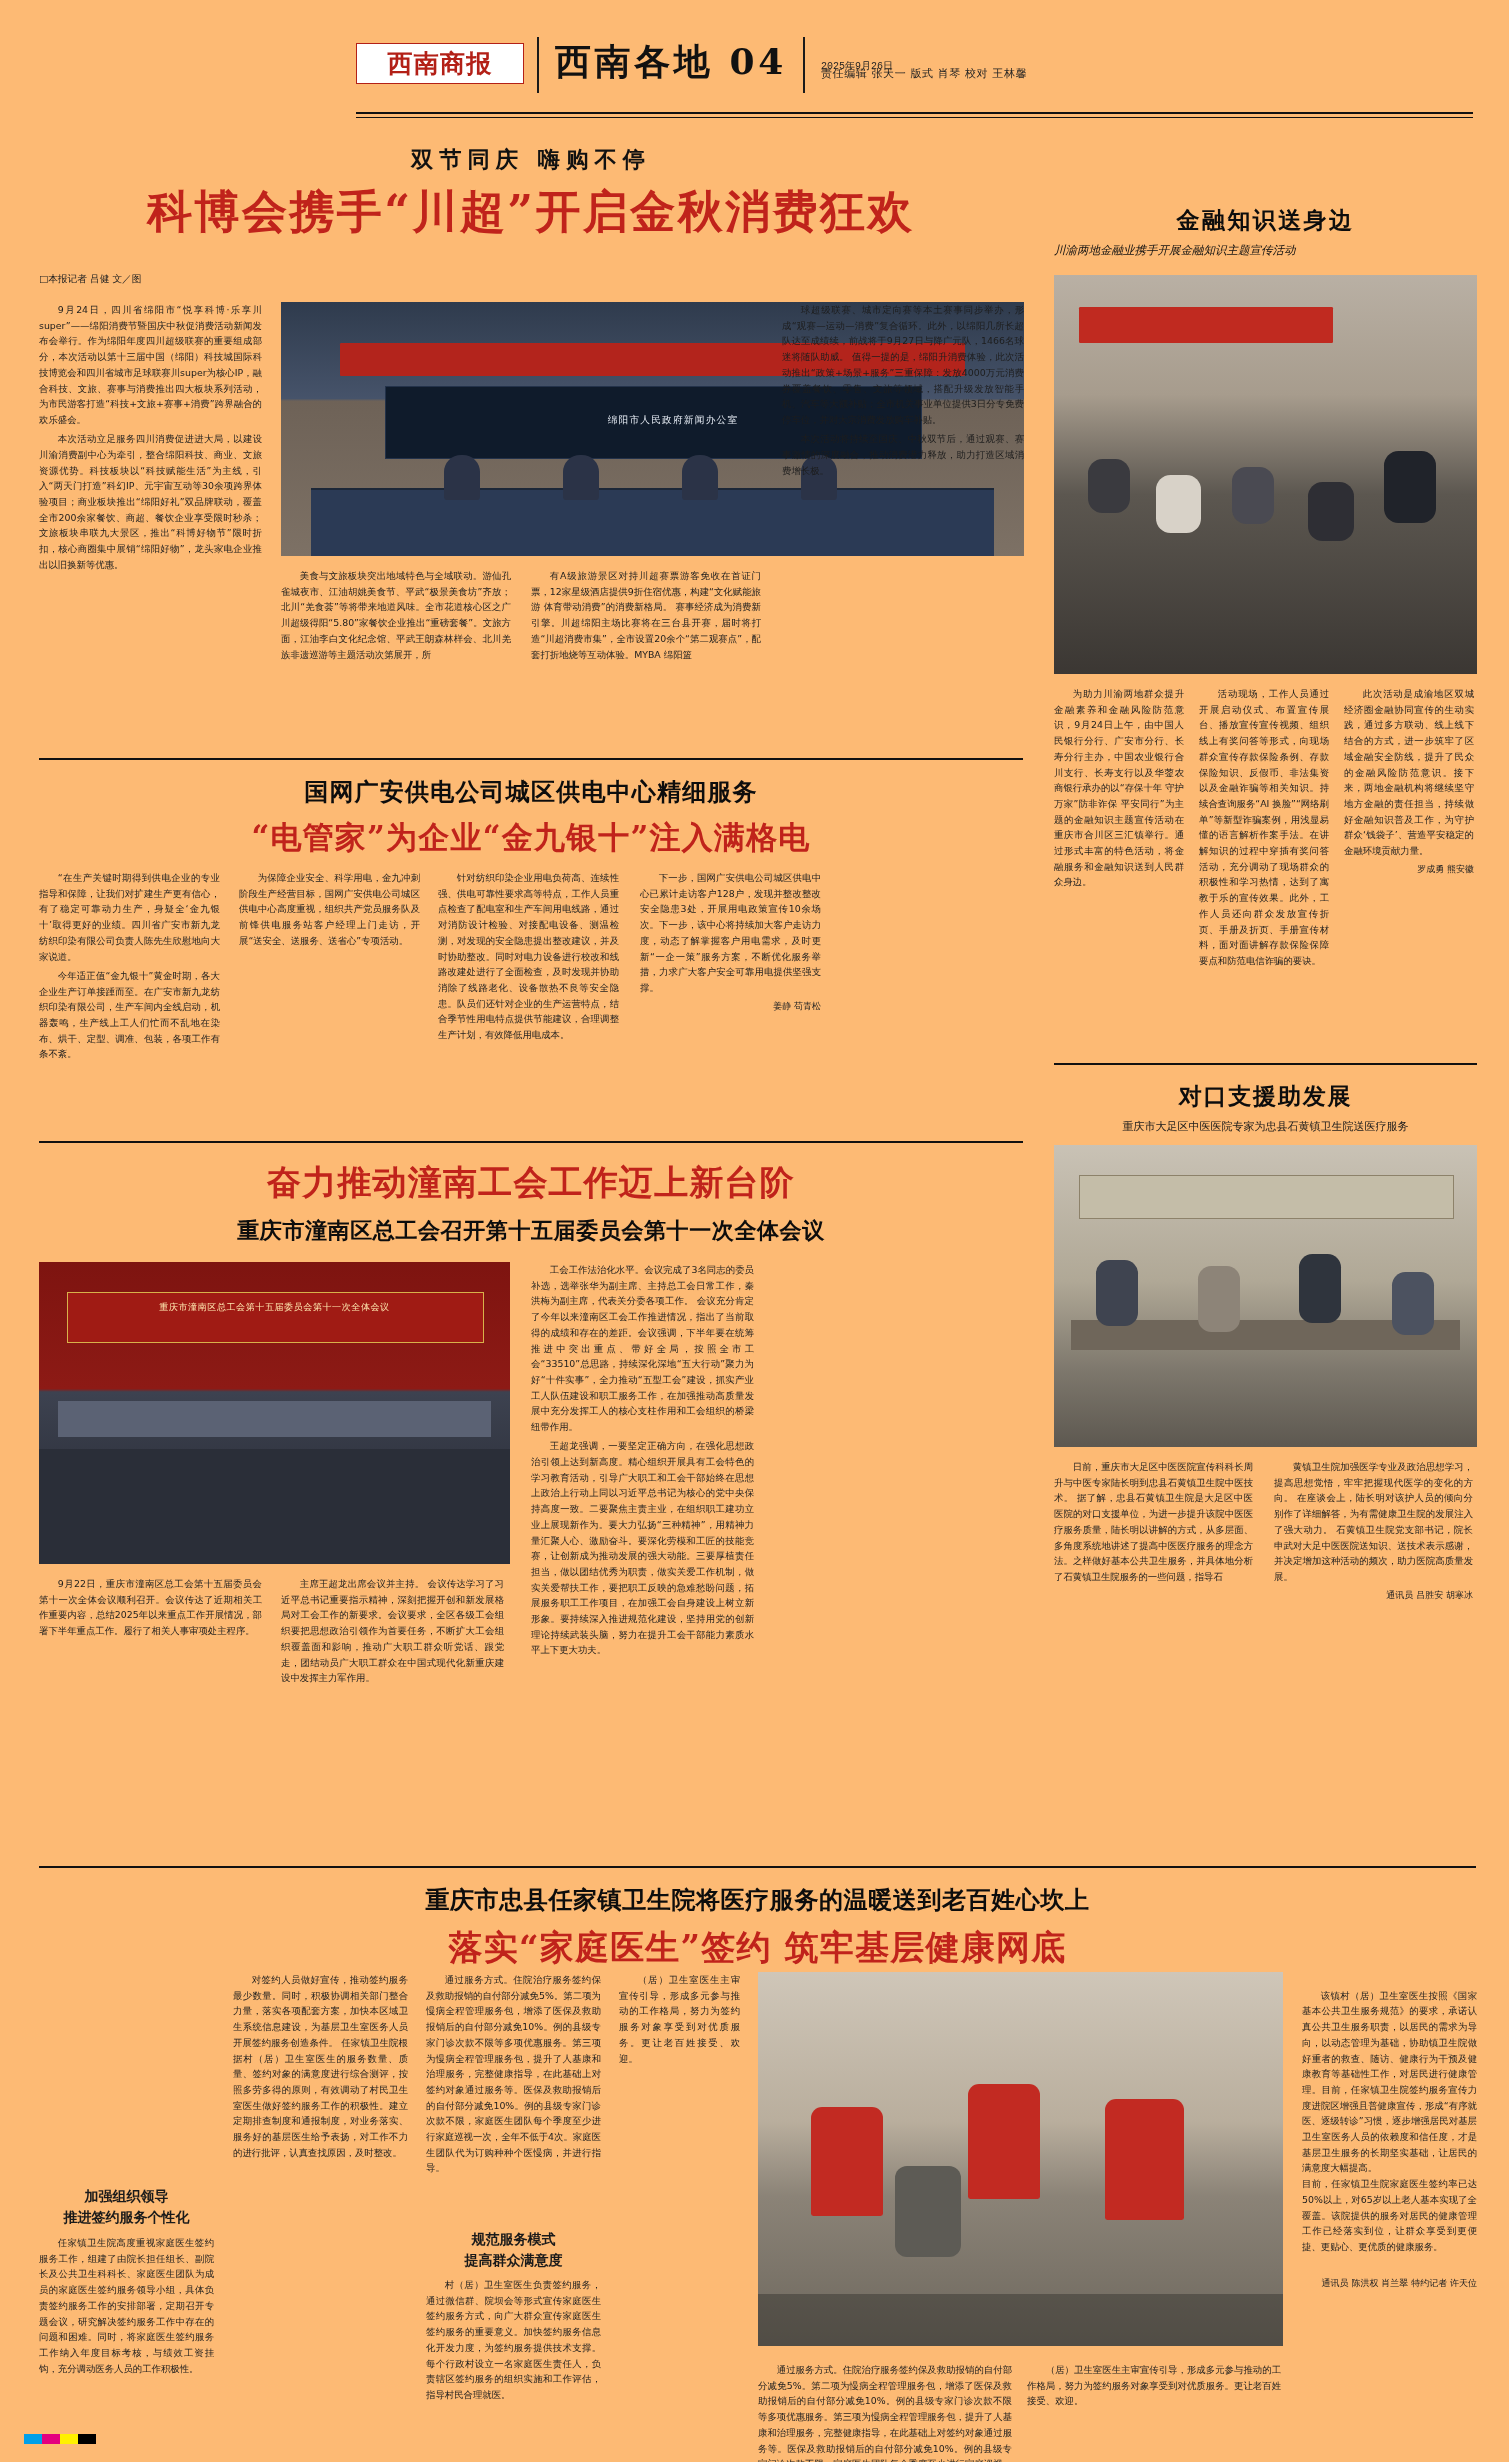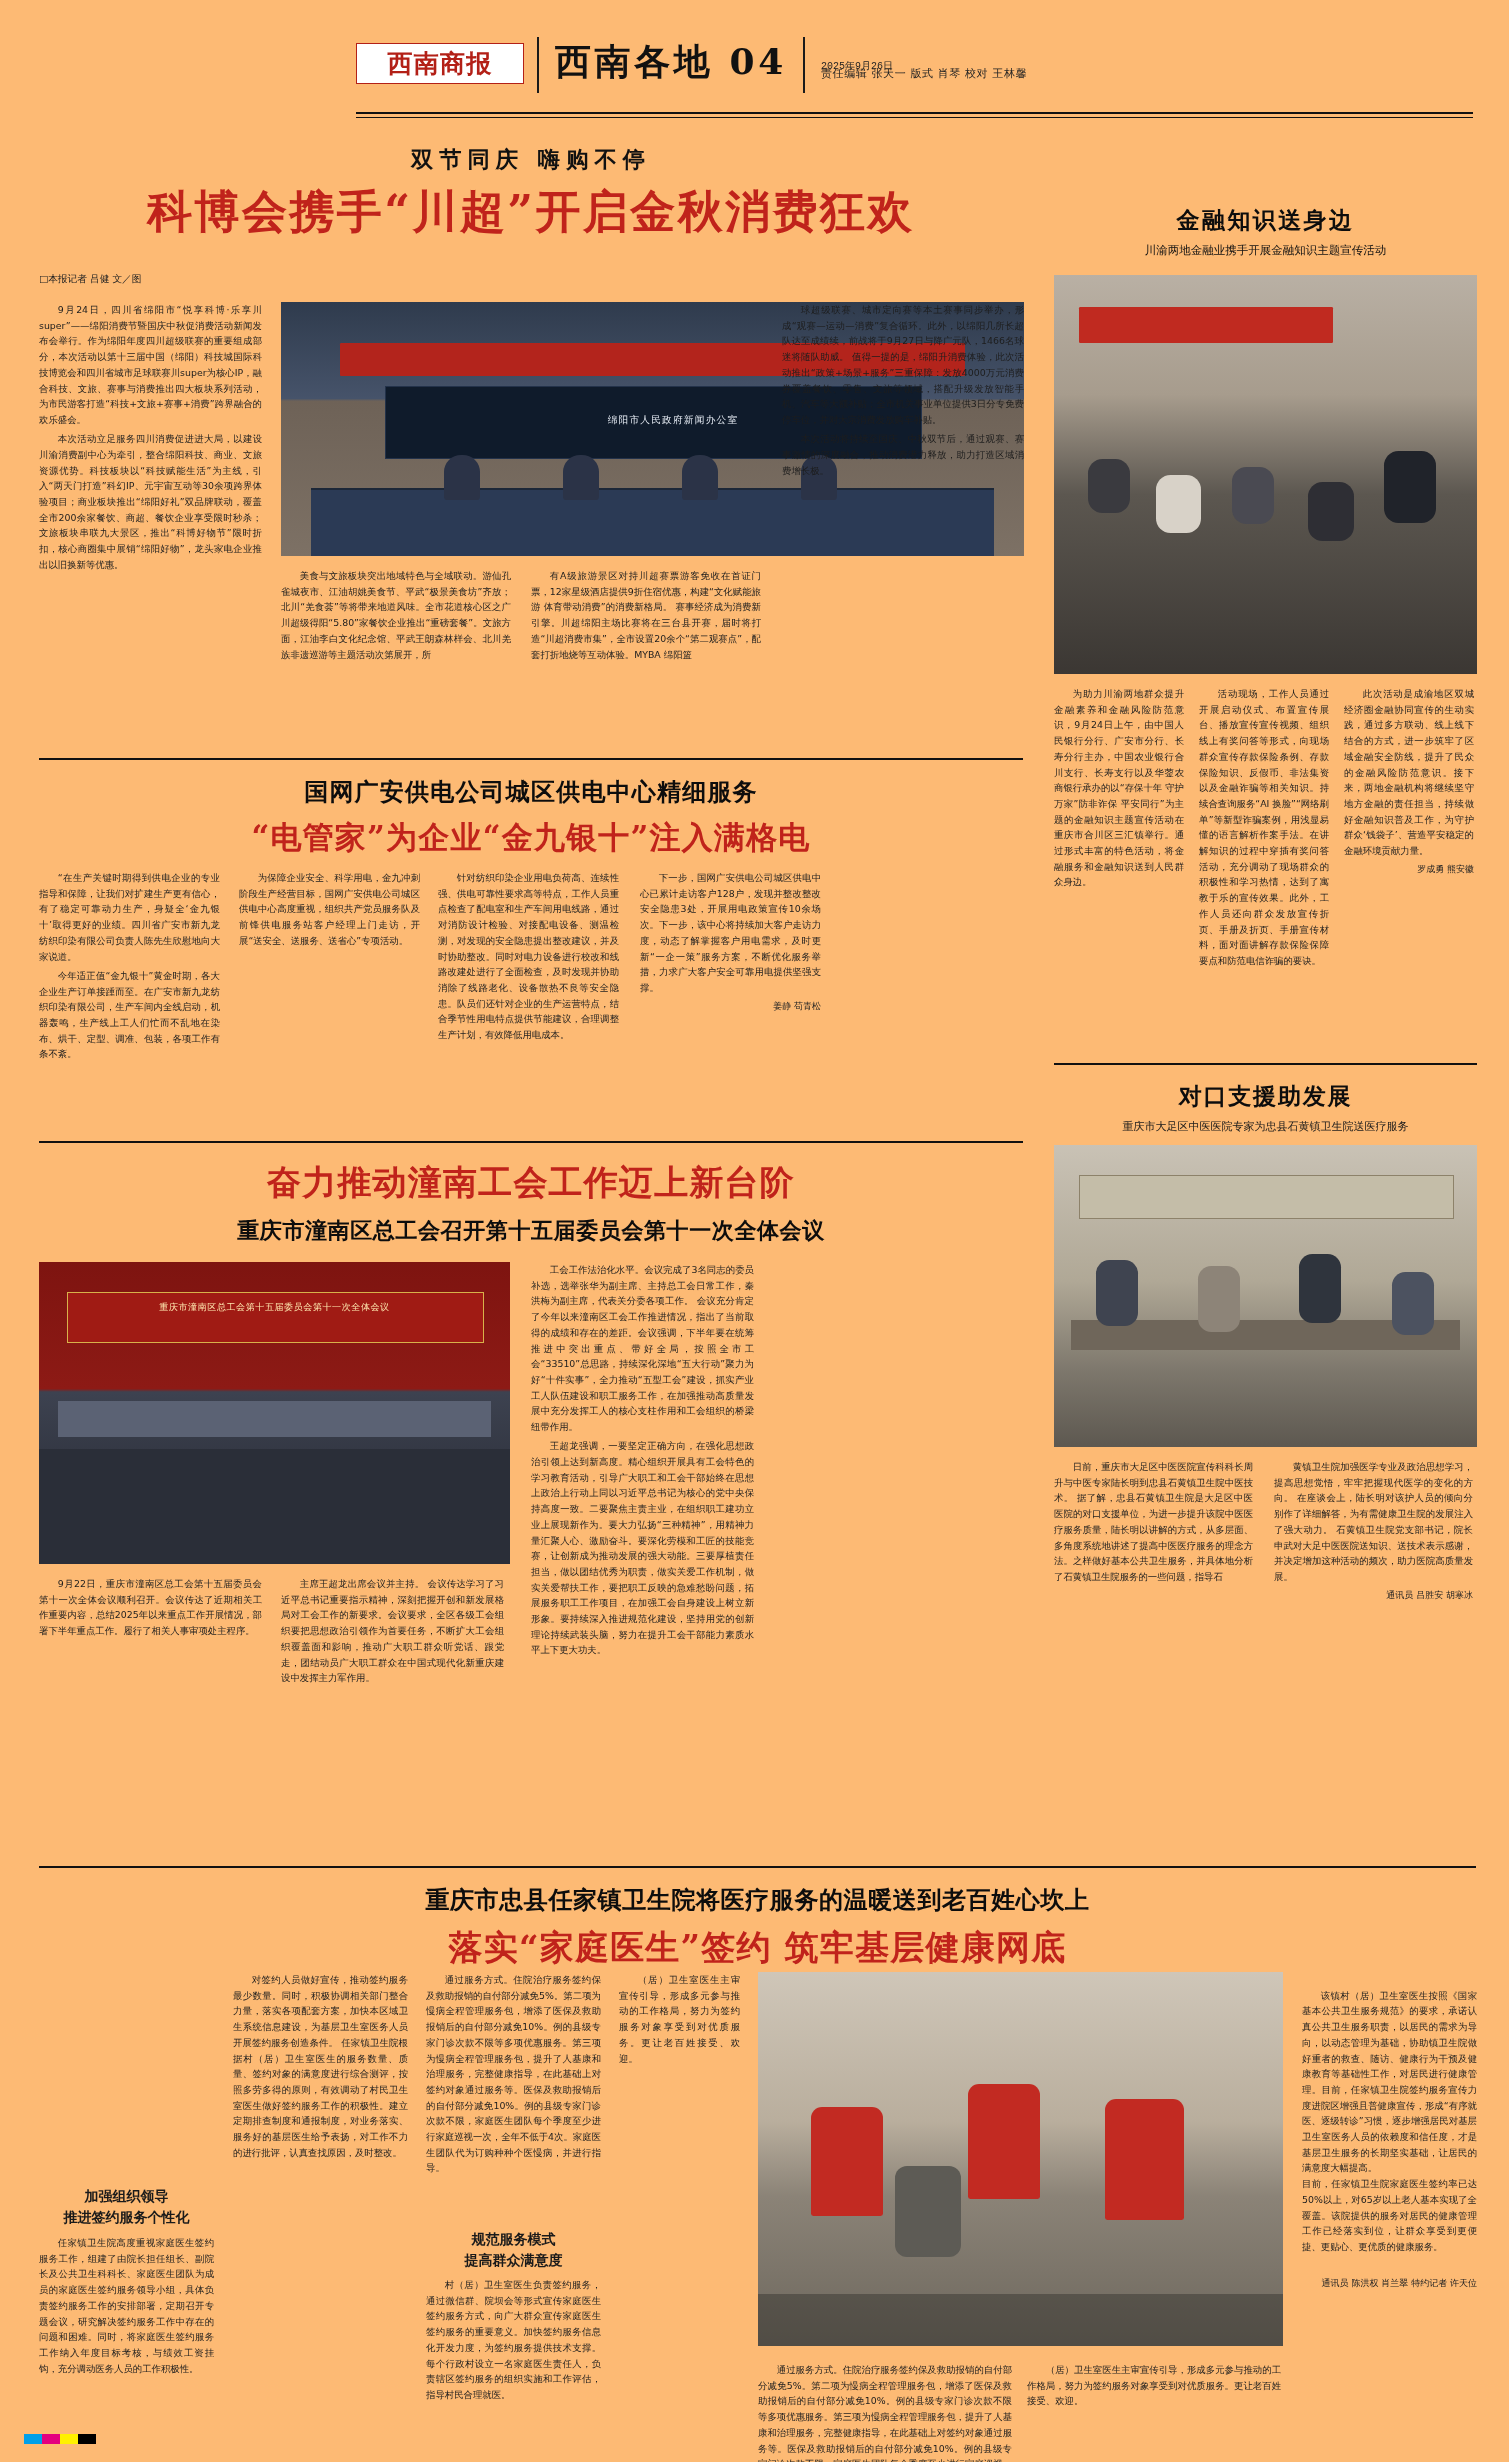--- a/index.html
+++ b/index.html
@@ -110,21 +110,21 @@
 赛事经济成为消费新引擎。川超绵阳主场比赛将在三台县开赛，届时将打造“川超消费市集”，全市设置20余个“第二观赛点”，配套打折地烧等互动体验。MYBA 绵阳篮</p>
   </div>
   <div class="col-text" style="position:absolute;left:782px;top:302px;width:242px;height:441px;">
     <p>球超级联赛、城市定向赛等本土赛事同步举办，形成“观赛—运动—消费”复合循环。此外，以绵阳几所长超队达至成绩续，前战将于9月27日与降广元队，1466名球迷将随队助威。
 值得一提的是，绵阳升消费体验，此次活动推出“政策+场景+服务”三重保障：发放4000万元消费券覆盖餐饮、零售、文旅等领域，搭配升级发放智能手机、汽车等大额补贴；全市机关事业单位提供3日分专免费停车位，并对大宗消费发放购车补贴。</p>
     <p>本次活动将持续至国庆、中秋双节后，通过观赛、赛事激情的深度融合，推动消费潜力释放，助力打造区域消费增长极。</p>
   </div>
 
   <div style="position:absolute;left:1054px;top:205px;width:423px;">
     <div class="head2" style="font-size:23px;letter-spacing:2.4px;">金融知识送身边</div>
-    <div style="text-align:center;font-size:11.5px;margin-top:7.2px;color:#111;">川渝两地金融业携手开展金融知识主题宣传活动</div>
+    <div style="font-size:11.5px;margin-top:7.2px;color:#111;font-style:italic;">川渝两地金融业携手开展金融知识主题宣传活动</div>
   </div>
   <div class="photo ph-crowd" style="position:absolute;left:1054px;top:275px;width:423px;height:399px;">
     <div class="band"></div>
     <div class="ph-dot" style="left:8%;top:46%;width:42px;height:54px;border-radius:14.5px;background:#3a3a3f;"></div>
     <div class="ph-dot" style="left:24%;top:50%;width:45px;height:58px;border-radius:14.5px;background:#d8d2c8;"></div>
     <div class="ph-dot" style="left:42%;top:48%;width:42px;height:57px;border-radius:14.5px;background:#4a4a52;"></div>
     <div class="ph-dot" style="left:60%;top:52%;width:46px;height:59px;border-radius:14.5px;background:#2e2e34;"></div>
     <div class="ph-dot" style="left:78%;top:44%;width:52px;height:72px;border-radius:14.5px;background:#20232a;"></div>
   </div>
   <div class="col-text" style="position:absolute;left:1054px;top:686px;width:130px;height:362px;">

